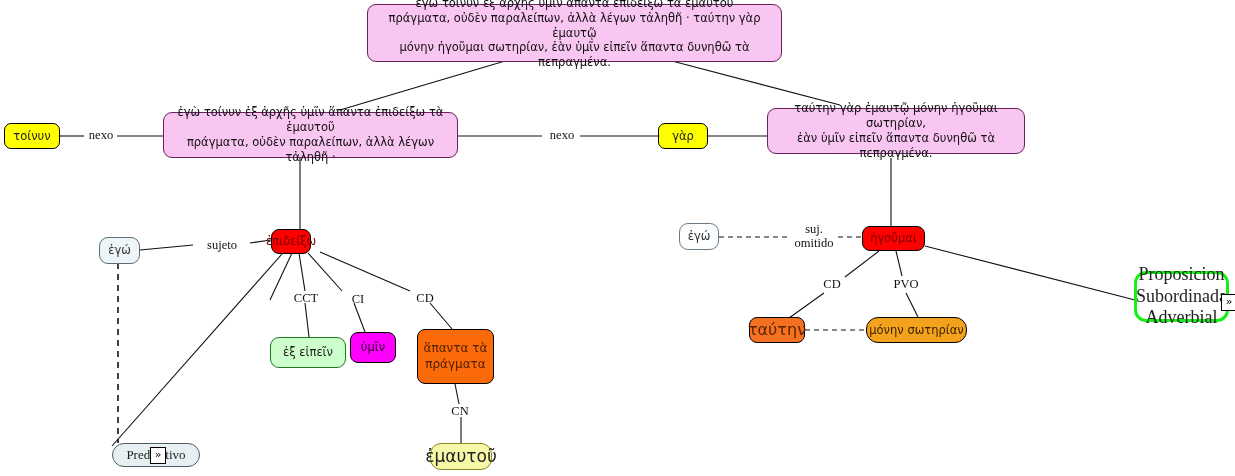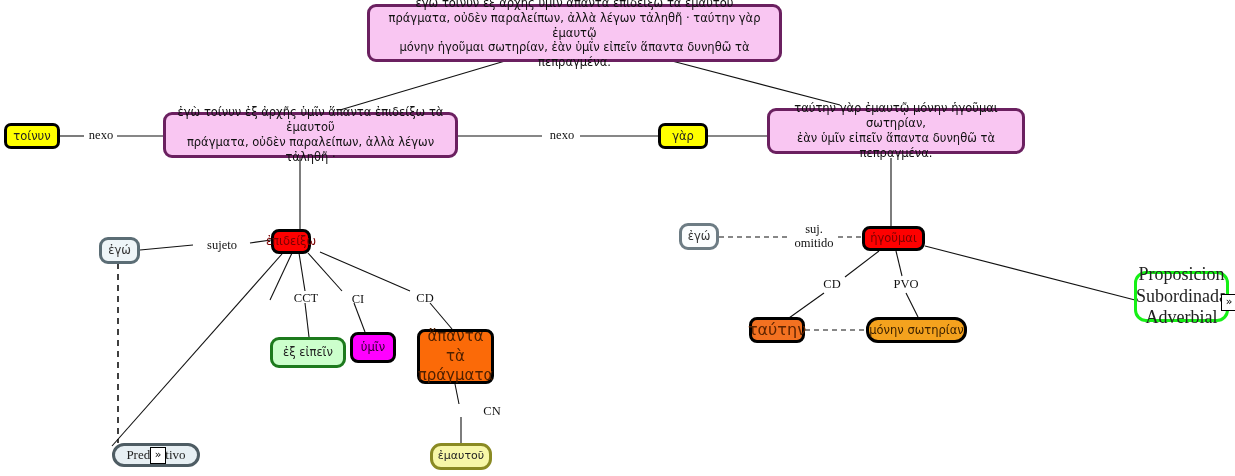--- a/index.html
+++ b/index.html
@@ -10,40 +10,40 @@
     overflow:hidden;
   }
   #stage{position:relative;width:1235px;height:476px;}
   svg.edges{position:absolute;left:0;top:0;width:1235px;height:476px;pointer-events:none;}
 
   .node{
     position:absolute;
     box-sizing:border-box;
     display:flex;align-items:center;justify-content:center;
     text-align:center;
-    border:3px solid #f97316;
+    border:1px solid #f97316;
     border-radius:9px;
     line-height:1.30;
     white-space:pre-line;
   }
   .greek{font-family:"DejaVu Sans", sans-serif;}
 
   
   .n-sentence{background:#f9c6f2;border-color:#6b2060;color:#111;font-size:11.5px;padding:5px 10px;}
   .n-clause  {background:#f9c6f2;border-color:#6b2060;color:#111;font-size:11.5px;padding:4px 10px;}
   .n-nexo    {background:#ffff00;border-color:#000;color:#222;font-size:11.5px;border-radius:7px;}
   .n-verb    {background:#fe0000;border-color:#000;color:#7a0000;font-size:11.5px;border-radius:8px;}
   .n-subj    {background:#eef5f8;border-color:#5b6d75;color:#333;font-size:11.5px;border-radius:9px;}
   .n-subj2   {background:#fbfdfe;border-color:#6d7c84;color:#333;font-size:11.5px;border-radius:9px;}
   .n-cct     {background:#ccffcc;border-color:#1d7a1d;color:#222;font-size:11.5px;border-radius:9px;}
   .n-ci      {background:#ff00ff;border-color:#000;color:#2b002b;font-size:11.5px;border-radius:8px;}
   .n-cd      {background:#f37121;border-color:#000;color:#5e2400;font-size:16px;border-radius:8px;}
-  .n-cd2     {background:#fb6a08;border-color:#000;color:#4d1f00;font-size:15px;border-radius:8px;}
+  .n-cd2     {background:#fb6a08;border-color:#000;color:#4d1f00;font-size:12px;border-radius:8px;}
   .n-pvo     {background:#f4a21e;border-color:#000;color:#3d2200;font-size:11.5px;border-radius:12px;}
-  .n-cn      {background:#f7f7a8;border-color:#8a8a23;color:#222;font-size:11px;border-radius:11px;}
+  .n-cn      {background:#f7f7a8;border-color:#8a8a23;color:#222;font-size:17px;border-radius:11px;}
   .n-pred    {background:#e7eff3;border-color:#4e5c63;color:#222;font-size:13px;border-radius:13px;}
   .n-sub     {background:#ffffff;border:3px solid #16f016;color:#222;font-size:18px;border-radius:12px;line-height:1.20;}
 
   .edge-label{
     position:absolute;
     font-size:12.5px;color:#111;
     font-family:"Liberation Serif", serif;
     text-align:center;
     line-height:1.15;
     background:transparent;
@@ -164,19 +164,19 @@
 
   <div class="edge-label" style="left:788px;top:222px;width:52px;">suj.
 omitido</div>
 
   <div class="edge-label" style="left:290px;top:291px;width:32px;">CCT</div>
 
   <div class="edge-label" style="left:347px;top:292px;width:22px;">CI</div>
 
   <div class="edge-label" style="left:412px;top:291px;width:26px;">CD</div>
 
-  <div class="edge-label" style="left:447px;top:404px;width:26px;margin-left:32px;">CN</div>
+  <div class="edge-label" style="left:447px;top:404px;width:26px;">CN</div>
 
   <div class="edge-label" style="left:819px;top:277px;width:26px;">CD</div>
 
   <div class="edge-label" style="left:888px;top:277px;width:36px;">PVO</div>
 
 </div>
 
 </body></html>

